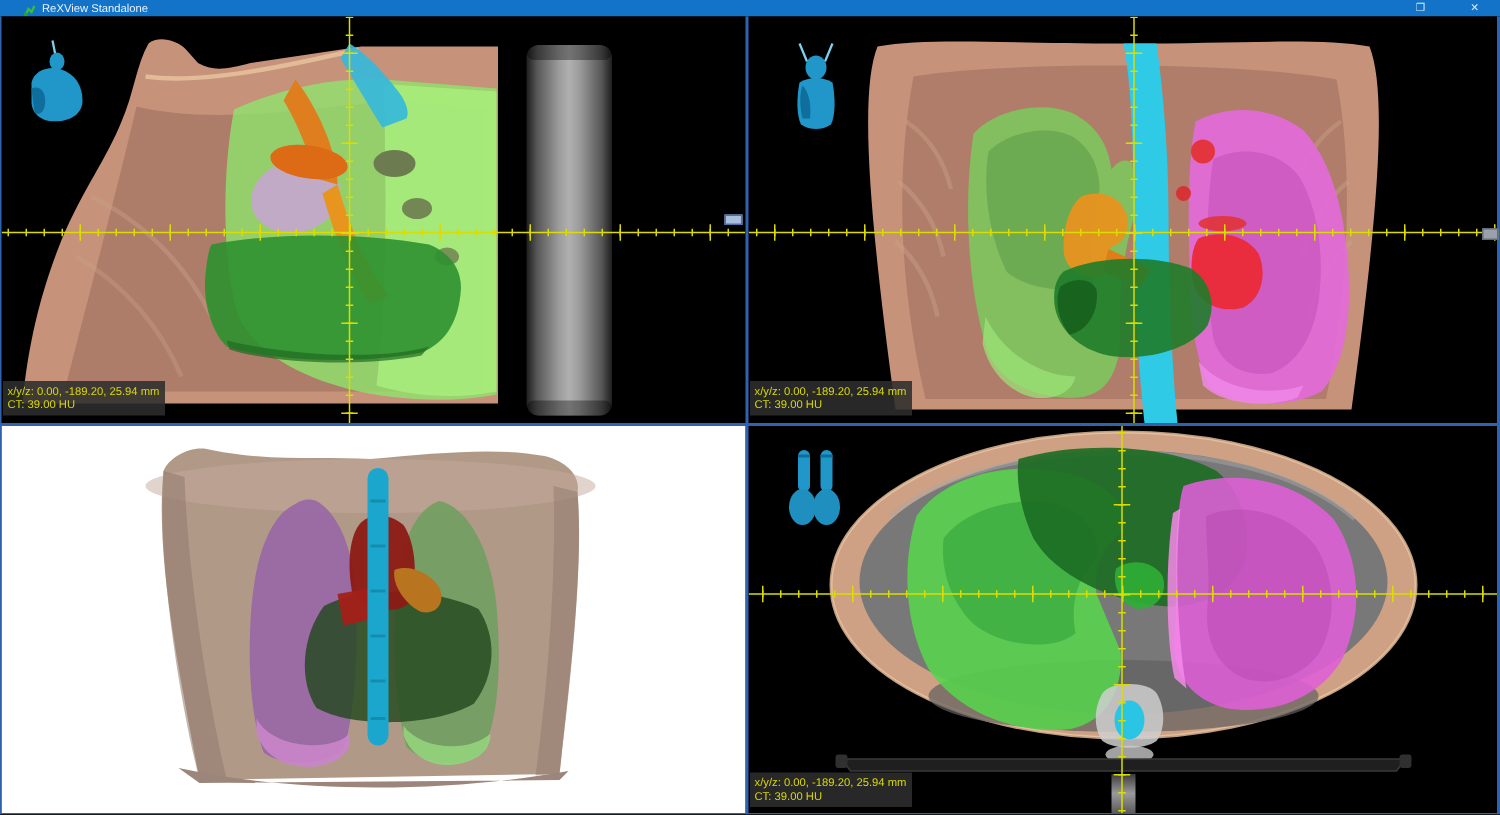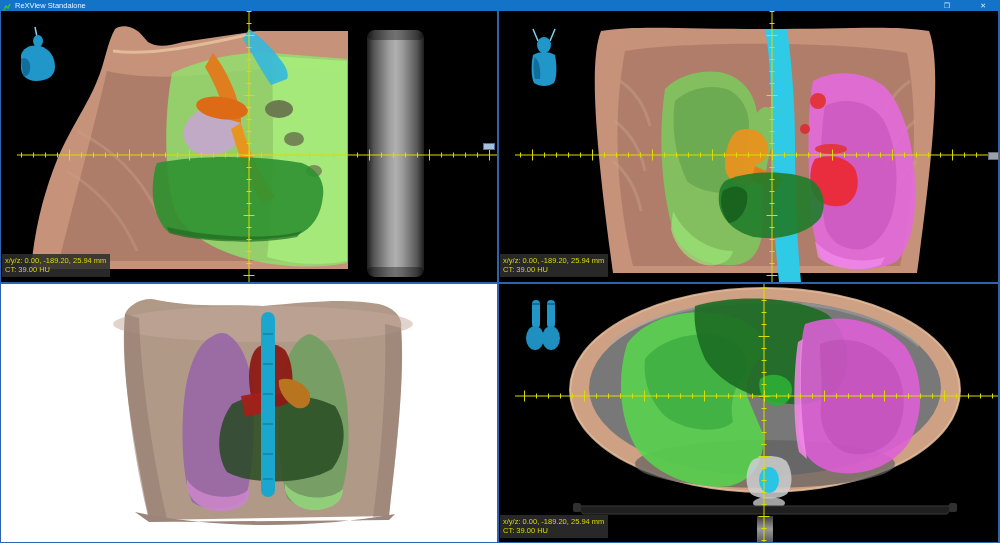--- a/index.html
+++ b/index.html
@@ -1,24 +1,24 @@
 <!DOCTYPE html>
 <html><head>
 <meta charset="utf-8">
 <style>
   html,body{margin:0;padding:0;background:#222;}
   .window{position:relative;width:1000px;height:543px;background:#000;overflow:hidden;
           font-family:"Liberation Sans",sans-serif;}
   .titlebar{position:absolute;left:0;top:0;width:1000px;height:11px;background:#1273c8;
-            display:flex;align-items:flex-end;gap:4px;padding-left:3px;box-sizing:border-box;}
+            display:flex;align-items:flex-end;gap:4px;padding-left:16px;box-sizing:border-box;}
   .titlebar .title{color:#eaf2fb;font-size:7.5px;line-height:11px;}
   .win-controls{position:absolute;right:14px;top:0;height:11px;display:flex;gap:30px;align-items:center;}
   .win-btn{color:#dce9f7;font-size:7px;line-height:11px;cursor:default;}
   .content{position:absolute;left:0;top:11px;width:1000px;height:532px;}
-  .panel{position:absolute;overflow:hidden;background:#000;padding-left:16px;}
+  .panel{position:absolute;overflow:hidden;background:#000;}
   .panel svg{display:block;}
   #vp-sag{left:1px;top:0;width:496px;height:271px;}
   #vp-cor{left:499px;top:0;width:499px;height:271px;}
   #vp-vol{left:1px;top:273px;width:496px;height:258px;background:#fff;}
   #vp-ax {left:499px;top:273px;width:499px;height:258px;}
   .vborder{position:absolute;top:0;height:532px;background:#2f63b0;}
   .vb-l{left:0;width:1px;}
   .vb-r{left:998px;width:2px;}
   .vdivider{position:absolute;left:497px;top:0;width:2px;height:532px;background:#2f63b0;}
   .hdivider{position:absolute;left:0;top:271px;width:1000px;height:2px;background:#2f63b0;}

